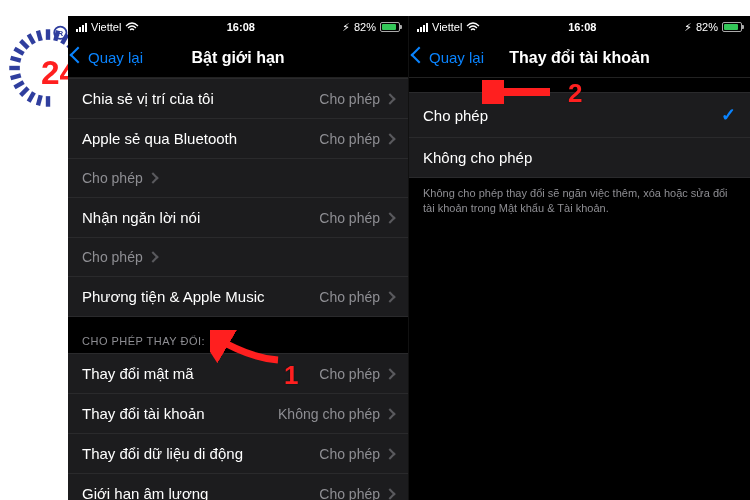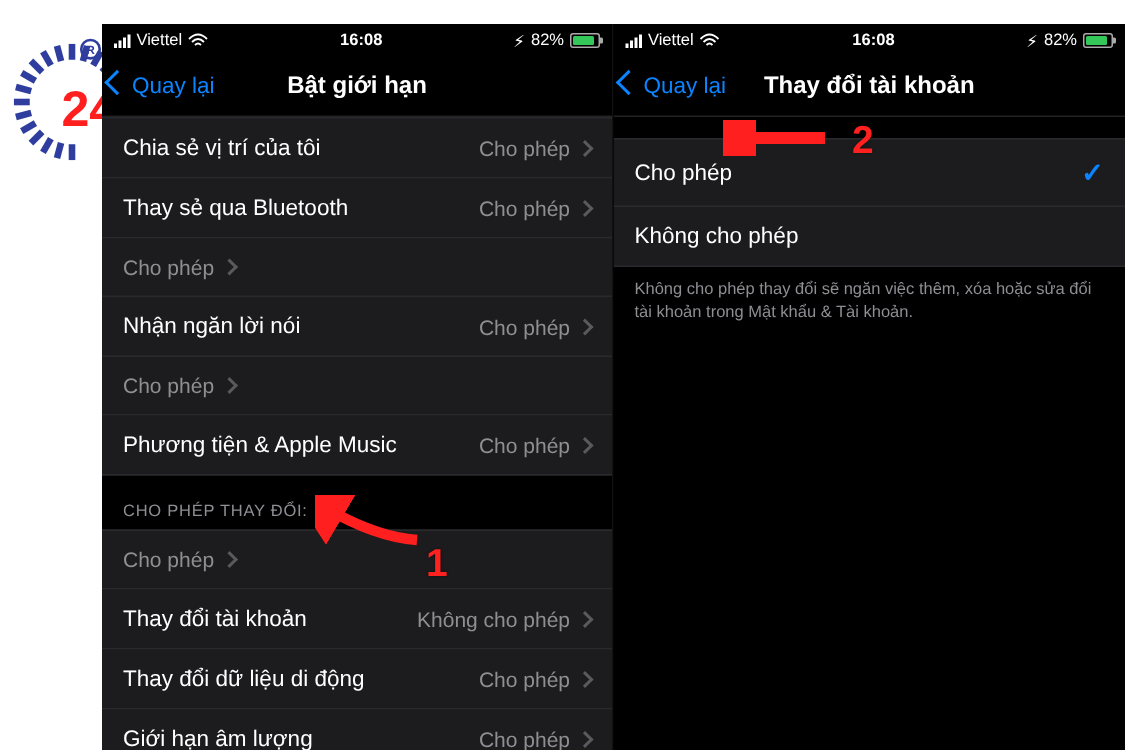--- a/index.html
+++ b/index.html
@@ -215,21 +215,21 @@
     <div class="list">
       <div class="group" id="left-rows1">
           <div class="row">
             <span class="label">Chia sẻ vị trí của tôi</span>
             <span class="value">
               <span>Cho phép</span>
               <span class="chev-right"></span>
             </span>
           </div>
           <div class="row">
-            <span class="label">Thay sẻ qua Bluetooth</span>
+            <span class="label">Apple sẻ qua Bluetooth</span>
             <span class="value">
               <span>Cho phép</span>
               <span class="chev-right"></span>
             </span>
           </div>
           <div class="row">
             <span class="value">
               <span>Cho phép</span>
               <span class="chev-right"></span>
             </span>
@@ -253,20 +253,21 @@
               <span>Cho phép</span>
               <span class="chev-right"></span>
             </span>
           </div>
         </div>
 
       <div class="section-header">CHO PHÉP THAY ĐỔI:</div>
 
       <div class="group" id="left-rows2">
           <div class="row">
+            <span class="label">Thay đổi mật mã</span>
             <span class="value">
               <span>Cho phép</span>
               <span class="chev-right"></span>
             </span>
           </div>
           <div class="row">
             <span class="label">Thay đổi tài khoản</span>
             <span class="value">
               <span>Không cho phép</span>
               <span class="chev-right"></span>

